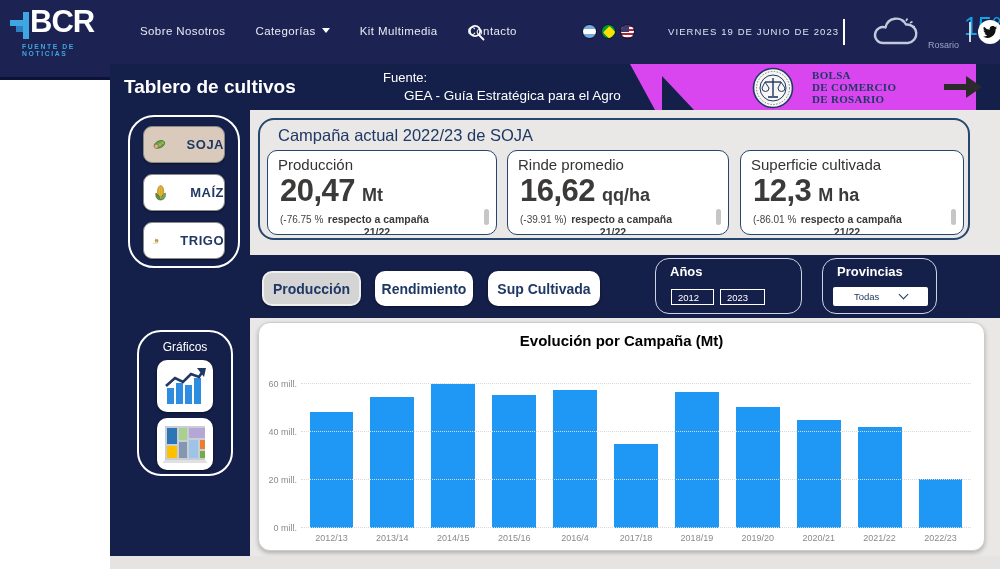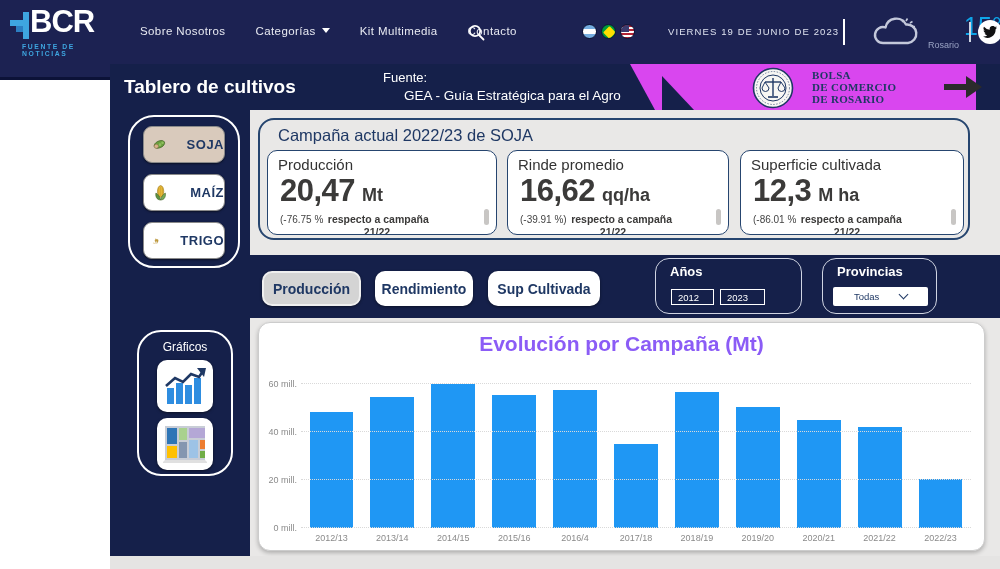--- a/index.html
+++ b/index.html
@@ -111,22 +111,22 @@
                  border-radius:2px; display:flex; align-items:center; justify-content:space-between;
                  padding:0 21px; cursor:pointer; }
   #prov-value { color:#1f3864; font-size:9.5px; }
   .chev { width:7px; height:7px; border-right:1.5px solid #1f3864; border-bottom:1.5px solid #1f3864;
           transform:rotate(45deg); margin-top:-4px; }
 
   
   #chart-sec { position:absolute; left:0; top:208px; width:750px; height:238px; background:#e9e8e7; }
   #chart-panel { position:absolute; left:8px; top:4px; width:727px; height:229px; background:#ffffff;
                  border:1px solid #cccccc; border-radius:12px; box-shadow:0 2px 4px rgba(0,0,0,.25); }
-  #chart-title { position:absolute; left:0; top:9px; width:100%; text-align:center; color:#8b5cf6;
-                 font-size:21px; font-weight:700; }
+  #chart-title { position:absolute; left:0; top:9px; width:100%; text-align:center; color:#000000;
+                 font-size:15px; font-weight:700; }
   #plot { position:absolute; left:42px; right:13px; top:36px; bottom:22px; }
   .gridline { position:absolute; left:0; right:0; height:0; border-top:1px dotted #d9d9d9; }
   .ytick { position:absolute; width:36px; text-align:right; color:#8a8a8a; font-size:9px; }
   #bars { position:absolute; left:0; right:0; top:0; bottom:0; display:flex;
           align-items:flex-end; justify-content:space-around; }
   .bar-slot { position:relative; flex:1; height:100%; display:flex; align-items:flex-end;
               justify-content:center; }
   .bar { width:72%; background:#1f97f4; cursor:pointer; }
   .bar-cat { position:absolute; bottom:-15px; width:100%; text-align:center; color:#8a8a8a; font-size:9px; }
 </style>

